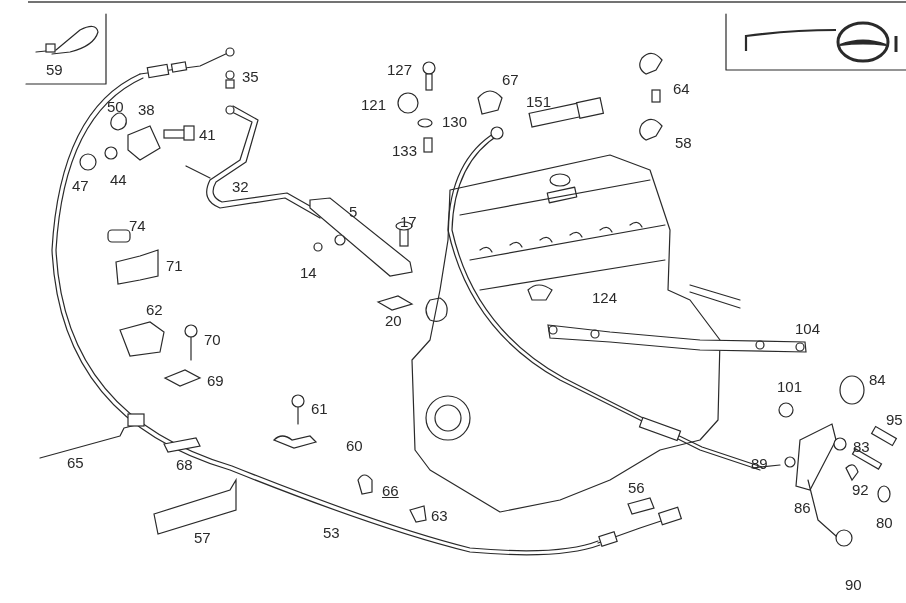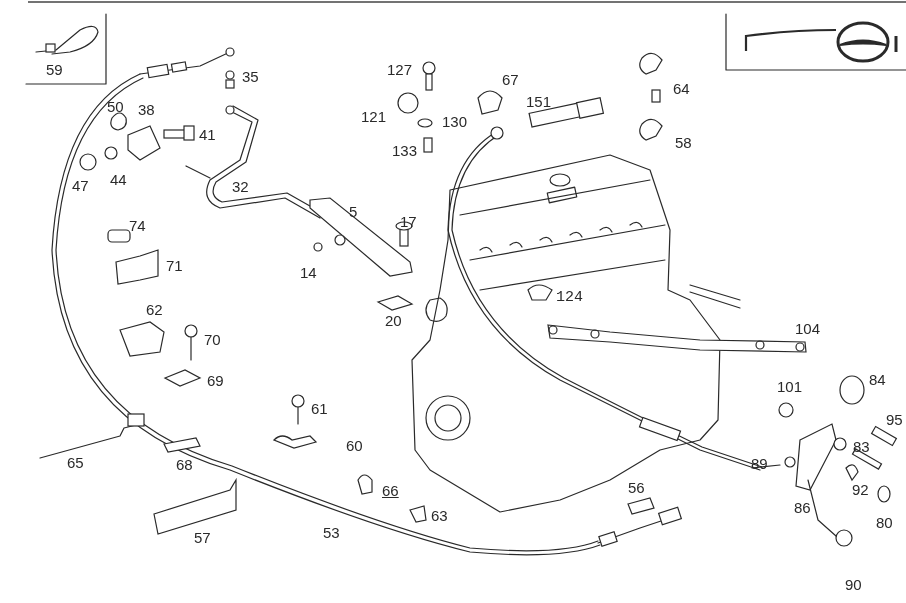--- a/index.html
+++ b/index.html
@@ -139,37 +139,37 @@
 
 <div class="lbl" style="left:46px;top:62px;">59</div>
 <div class="lbl" style="left:242px;top:69px;">35</div>
 <div class="lbl" style="left:107px;top:99px;">50</div>
 <div class="lbl" style="left:138px;top:102px;">38</div>
 <div class="lbl" style="left:199px;top:127px;">41</div>
 <div class="lbl" style="left:72px;top:178px;">47</div>
 <div class="lbl" style="left:110px;top:172px;">44</div>
 <div class="lbl" style="left:232px;top:179px;">32</div>
 <div class="lbl" style="left:387px;top:62px;">127</div>
-<div class="lbl" style="left:361px;top:97px;margin-top:12px;">121</div>
+<div class="lbl" style="left:361px;top:97px;">121</div>
 <div class="lbl" style="left:442px;top:114px;">130</div>
 <div class="lbl" style="left:392px;top:143px;">133</div>
 <div class="lbl" style="left:502px;top:72px;">67</div>
 <div class="lbl" style="left:526px;top:94px;">151</div>
 <div class="lbl" style="left:673px;top:81px;">64</div>
 <div class="lbl" style="left:675px;top:135px;">58</div>
 <div class="lbl" style="left:349px;top:204px;">5</div>
 <div class="lbl" style="left:400px;top:214px;">17</div>
 <div class="lbl" style="left:300px;top:265px;">14</div>
 <div class="lbl" style="left:385px;top:313px;text-align:center;">20</div>
 <div class="lbl" style="left:129px;top:218px;">74</div>
 <div class="lbl" style="left:166px;top:258px;">71</div>
 <div class="lbl" style="left:146px;top:302px;">62</div>
 <div class="lbl" style="left:204px;top:332px;">70</div>
 <div class="lbl" style="left:207px;top:373px;">69</div>
-<div class="lbl" style="left:556px;top:290px;font-family:Liberation Mono, monospace;">124</div>
+<div class="lbl" style="left:592px;top:290px;">124</div>
 <div class="lbl" style="left:795px;top:321px;text-align:right;">104</div>
 <div class="lbl" style="left:777px;top:379px;">101</div>
 <div class="lbl" style="left:869px;top:372px;">84</div>
 <div class="lbl" style="left:886px;top:412px;">95</div>
 <div class="lbl" style="left:853px;top:439px;">83</div>
 <div class="lbl" style="left:751px;top:456px;">89</div>
 <div class="lbl" style="left:852px;top:482px;">92</div>
 <div class="lbl" style="left:794px;top:500px;">86</div>
 <div class="lbl" style="left:876px;top:515px;">80</div>
 <div class="lbl" style="left:845px;top:553px;margin-top:24px;">90</div>

